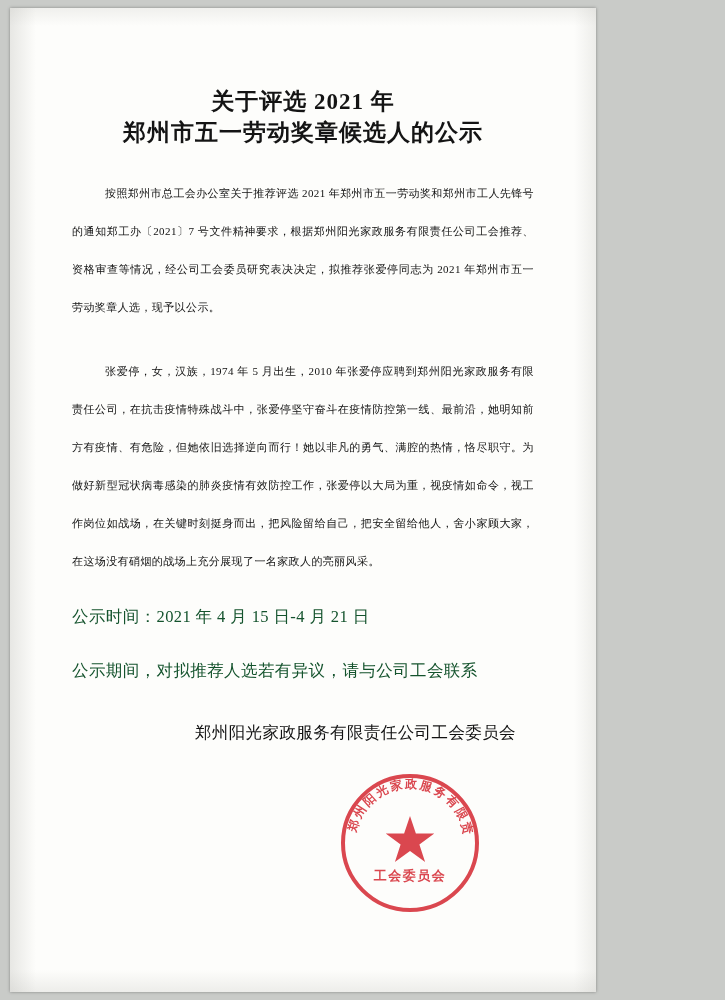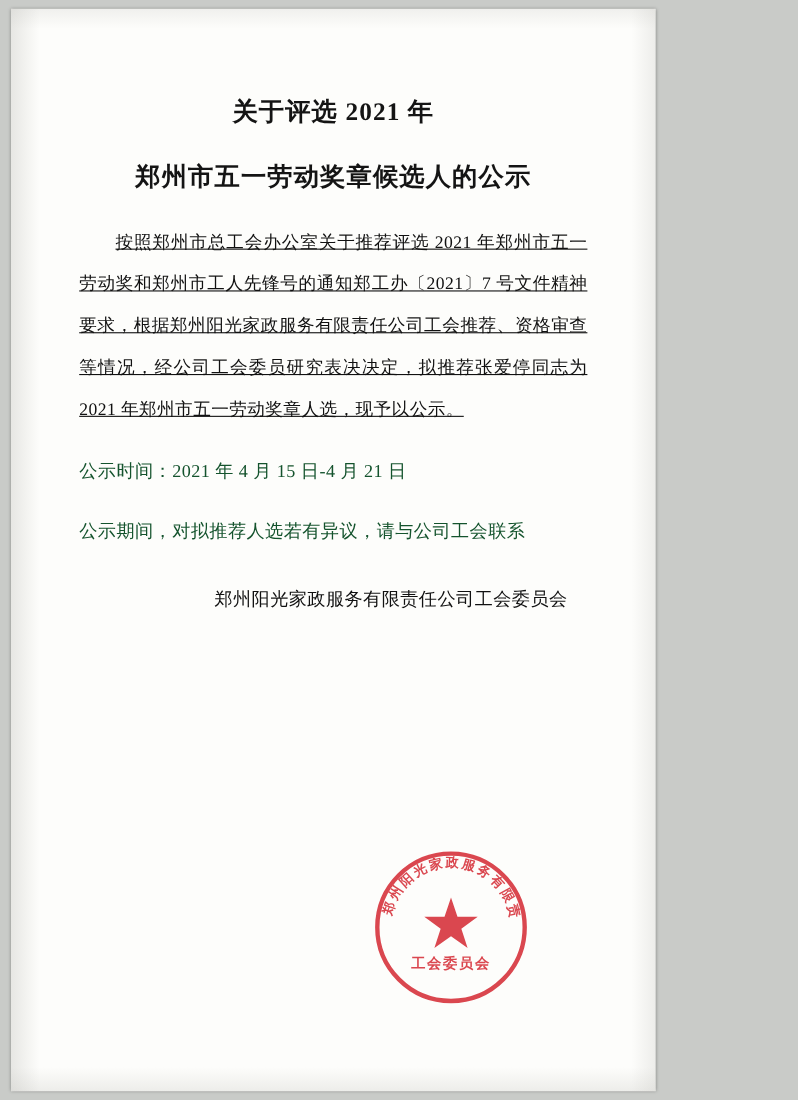--- a/index.html
+++ b/index.html
@@ -43,32 +43,30 @@
     text-align: center;
     font-size: 23px;
     font-weight: bold;
     letter-spacing: 1px;
     color: #141414;
   }
   .title-line1 {
     margin-top: 78px;
   }
   .title-line2 {
-    margin-top: 28px;
   }
   .body-para {
     margin-top: 26px;
-    font-size: 16px;
+    font-size: 11px;
     line-height: 38px;
     color: #111;
     text-align: justify;
     text-justify: inter-ideograph;
     text-indent: 33px;
     letter-spacing: 0.4px;
-    text-decoration: underline;
   }
   .notice-line {
     margin-top: 20px;
     font-size: 16.5px;
     line-height: 34px;
     color: #14532d;
     letter-spacing: 0.4px;
   }
   .sign-block {
     margin-top: 34px;
@@ -119,20 +117,21 @@
 
 <div class="page">
   <div class="content">
 
     <div class="title title-line1">关于评选 2021 年</div>
 
     <div class="title title-line2">郑州市五一劳动奖章候选人的公示</div>
 
     <p class="body-para">按照郑州市总工会办公室关于推荐评选 2021 年郑州市五一劳动奖和郑州市工人先锋号的通知郑工办〔2021〕7 号文件精神要求，根据郑州阳光家政服务有限责任公司工会推荐、资格审查等情况，经公司工会委员研究表决决定，拟推荐张爱停同志为 2021 年郑州市五一劳动奖章人选，现予以公示。</p>
 
+    <p class="body-para">张爱停，女，汉族，1974 年 5 月出生，2010 年张爱停应聘到郑州阳光家政服务有限责任公司，在抗击疫情特殊战斗中，张爱停坚守奋斗在疫情防控第一线、最前沿，她明知前方有疫情、有危险，但她依旧选择逆向而行！她以非凡的勇气、满腔的热情，恪尽职守。为做好新型冠状病毒感染的肺炎疫情有效防控工作，张爱停以大局为重，视疫情如命令，视工作岗位如战场，在关键时刻挺身而出，把风险留给自己，把安全留给他人，舍小家顾大家，在这场没有硝烟的战场上充分展现了一名家政人的亮丽风采。</p>
 
     <div class="notice-line">公示时间：2021 年 4 月 15 日-4 月 21 日</div>
 
     <div class="notice-line">公示期间，对拟推荐人选若有异议，请与公司工会联系</div>
 
 
     <div class="sign-block">
       <div class="sign-org">郑州阳光家政服务有限责任公司工会委员会</div>
     </div>
 

